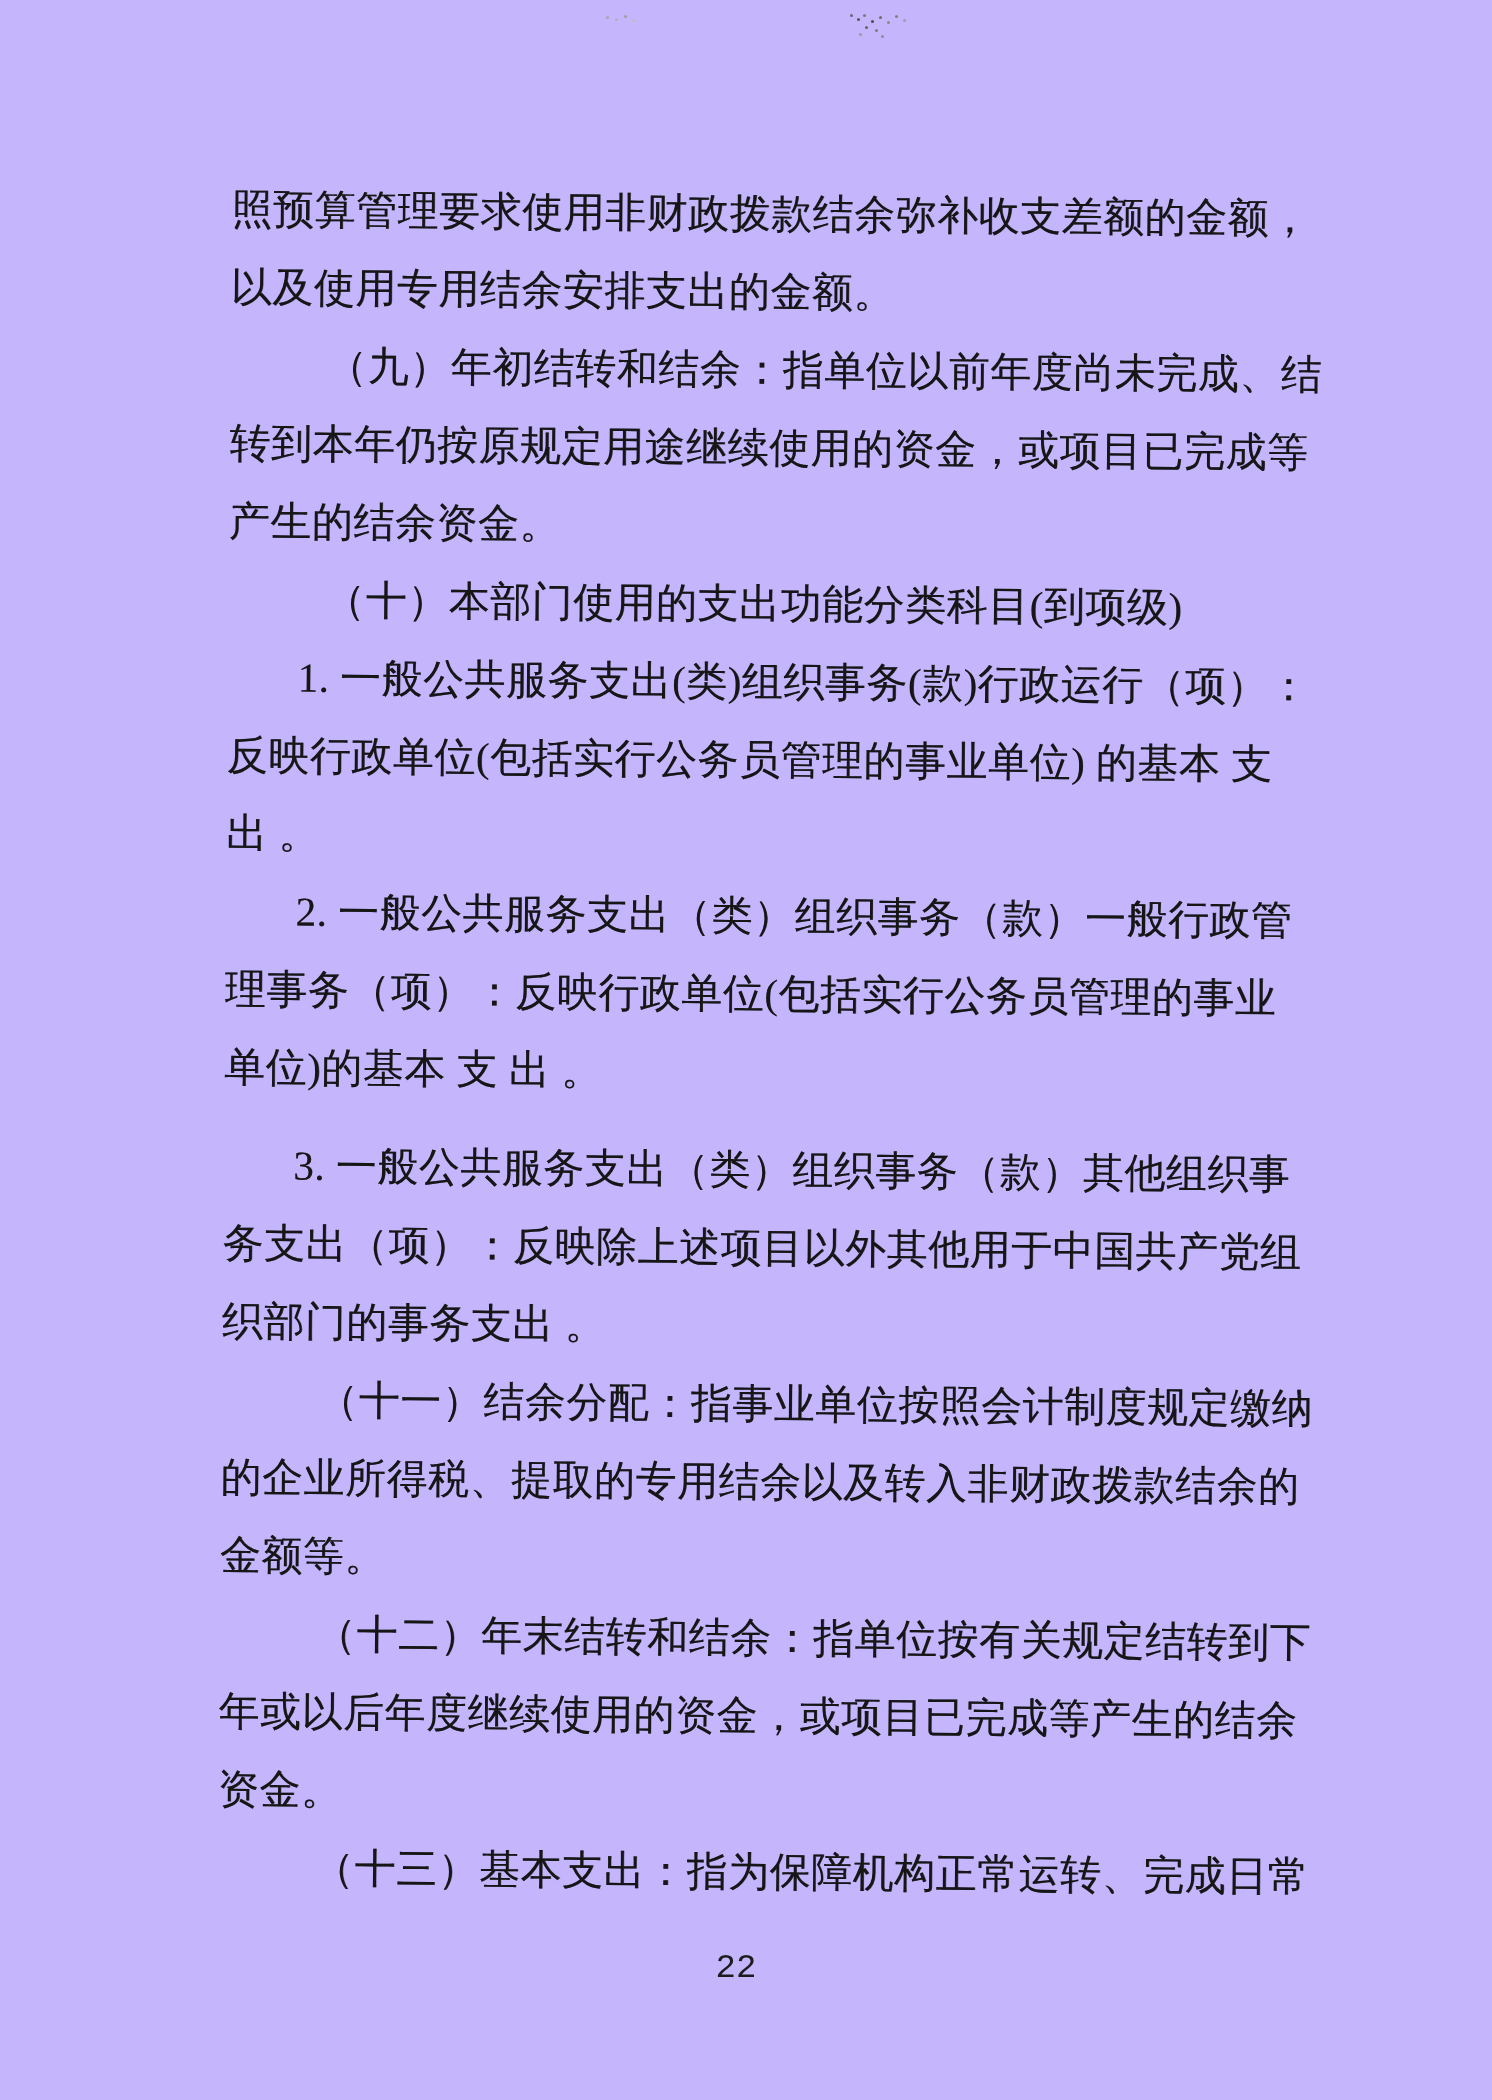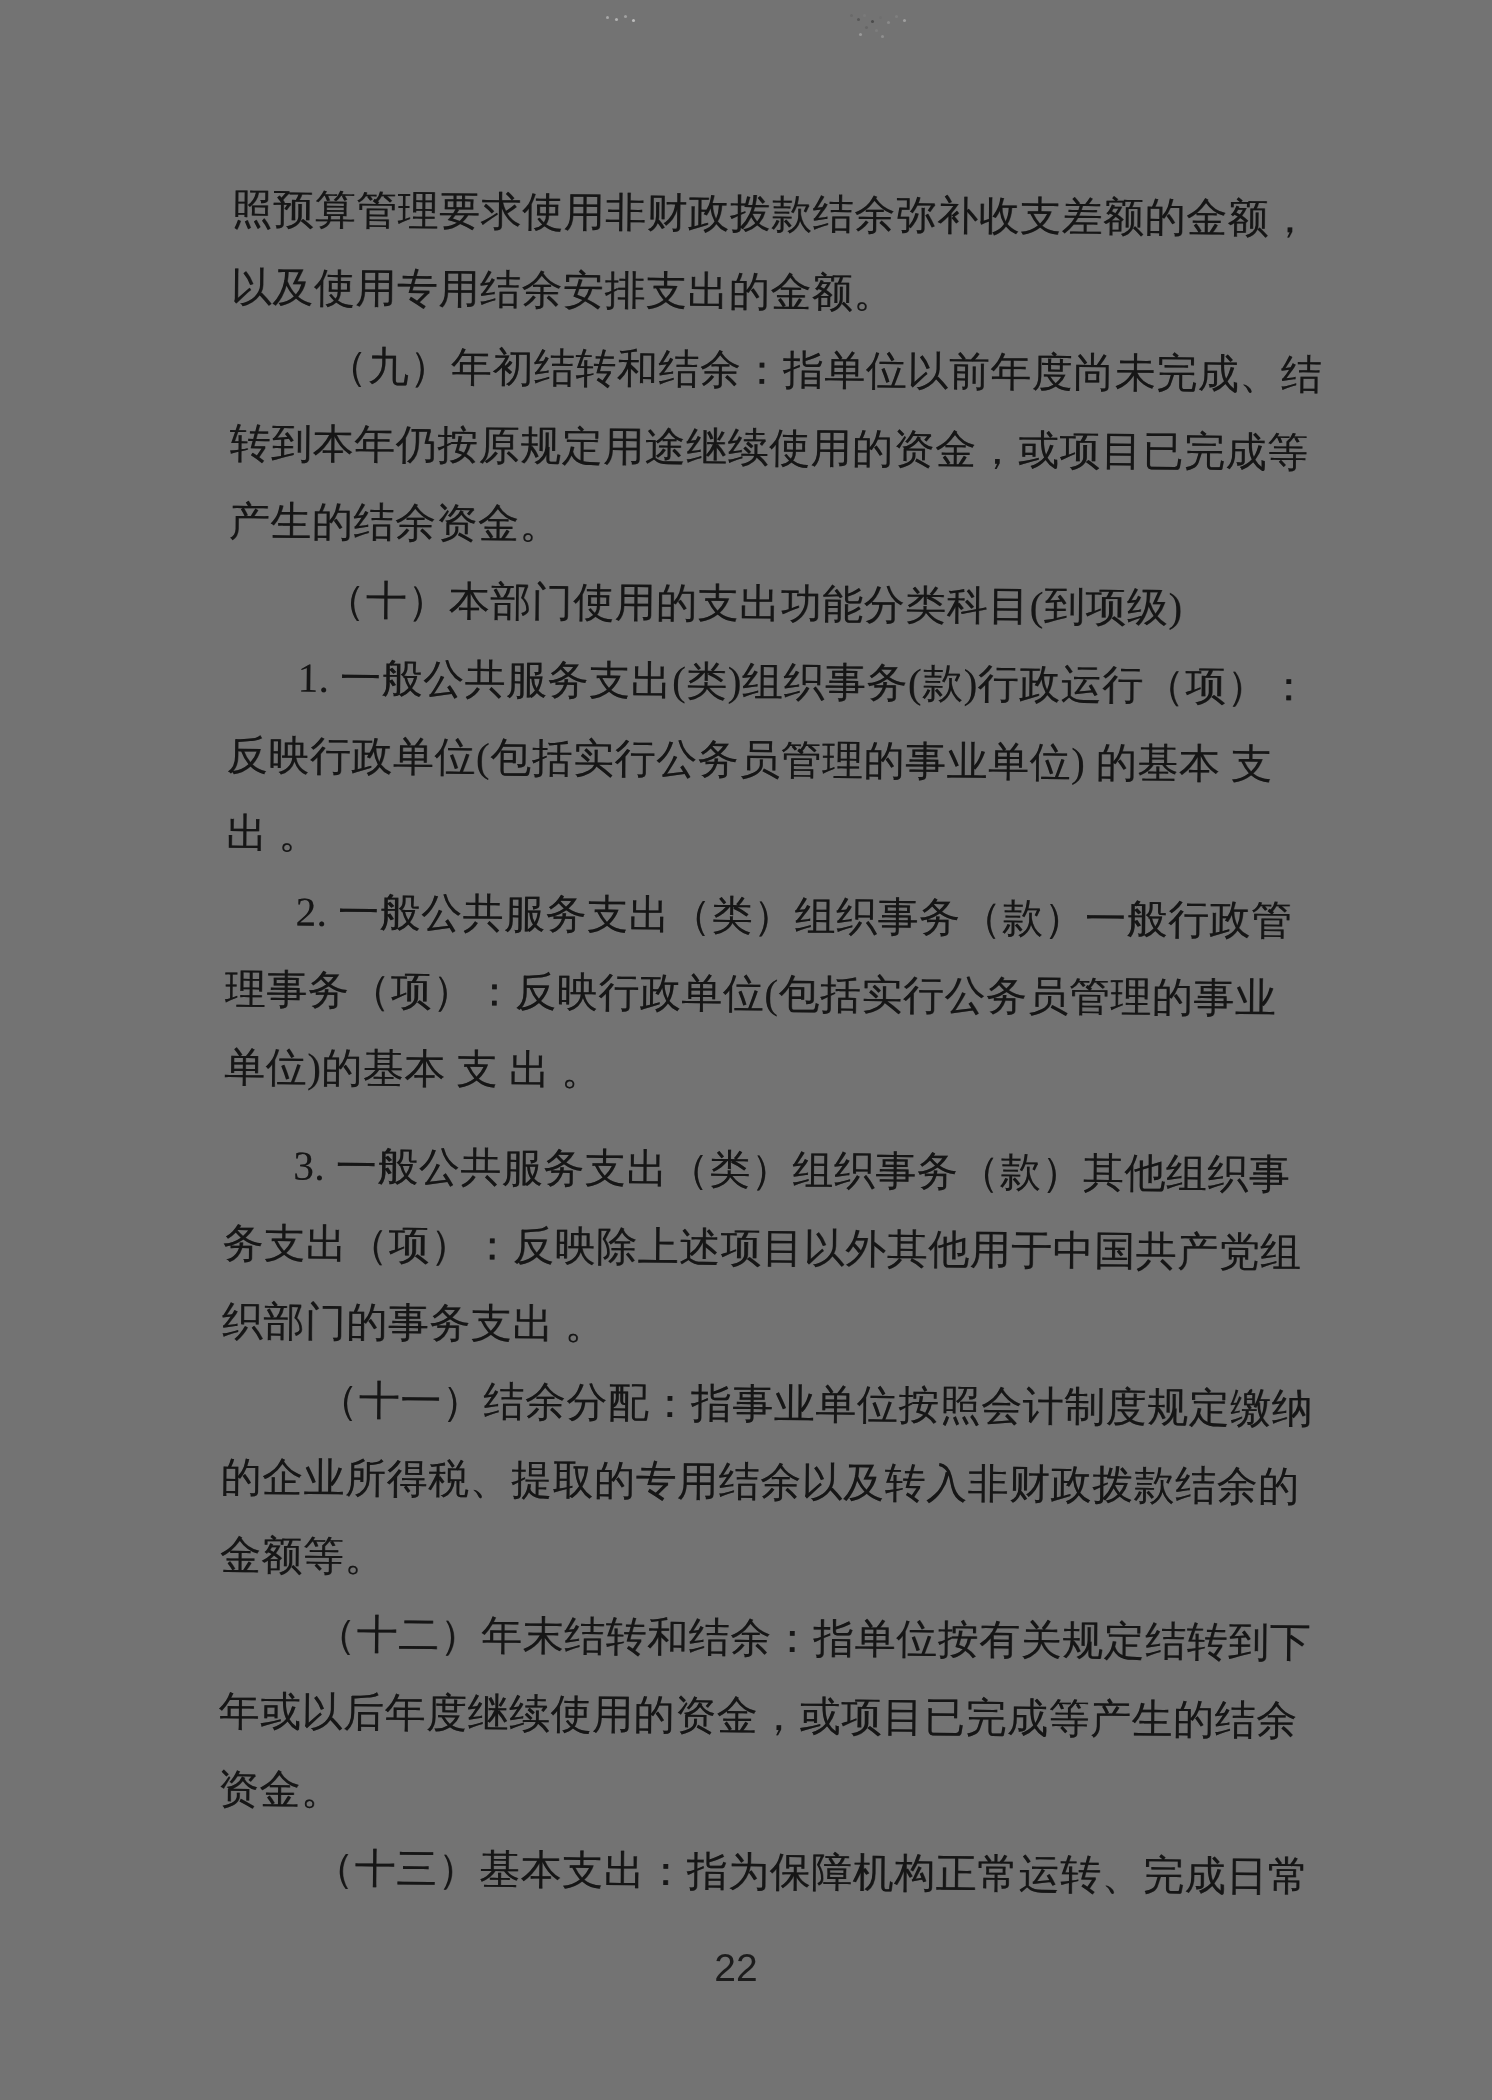--- a/index.html
+++ b/index.html
@@ -4,21 +4,21 @@
 <style>
   html, body {
     margin: 0;
     padding: 0;
     background: #ffffff;
   }
   .page {
     position: relative;
     width: 1492px;
     height: 2100px;
-    background: #737373;
+    background: #c4b5fd;
     overflow: hidden;
     font-family: "Liberation Serif", "DejaVu Serif", serif;
     color: #141414;
   }
   
   .text-block {
     position: absolute;
     left: 232px;
     top: 170px;
     width: 1110px;
@@ -47,24 +47,24 @@
   .paragraph.kind-item    .text-line:first-child { text-indent: 70px; }
   .paragraph.kind-continuation .text-line:first-child { text-indent: 0; }
 
   
   .page-number {
     position: absolute;
     left: 706px;
     top: 1948px;
     width: 60px;
     text-align: center;
-    font-size: 39px;
+    font-size: 34px;
     line-height: 40px;
     color: #1c1c1c;
-    font-family: Liberation Sans, sans-serif;
+    font-family: Liberation Mono, monospace;
   }
 
   
   .speck {
     position: absolute;
     width: 3px;
     height: 3px;
     background: #9a9a9a;
     border-radius: 50%;
   }

